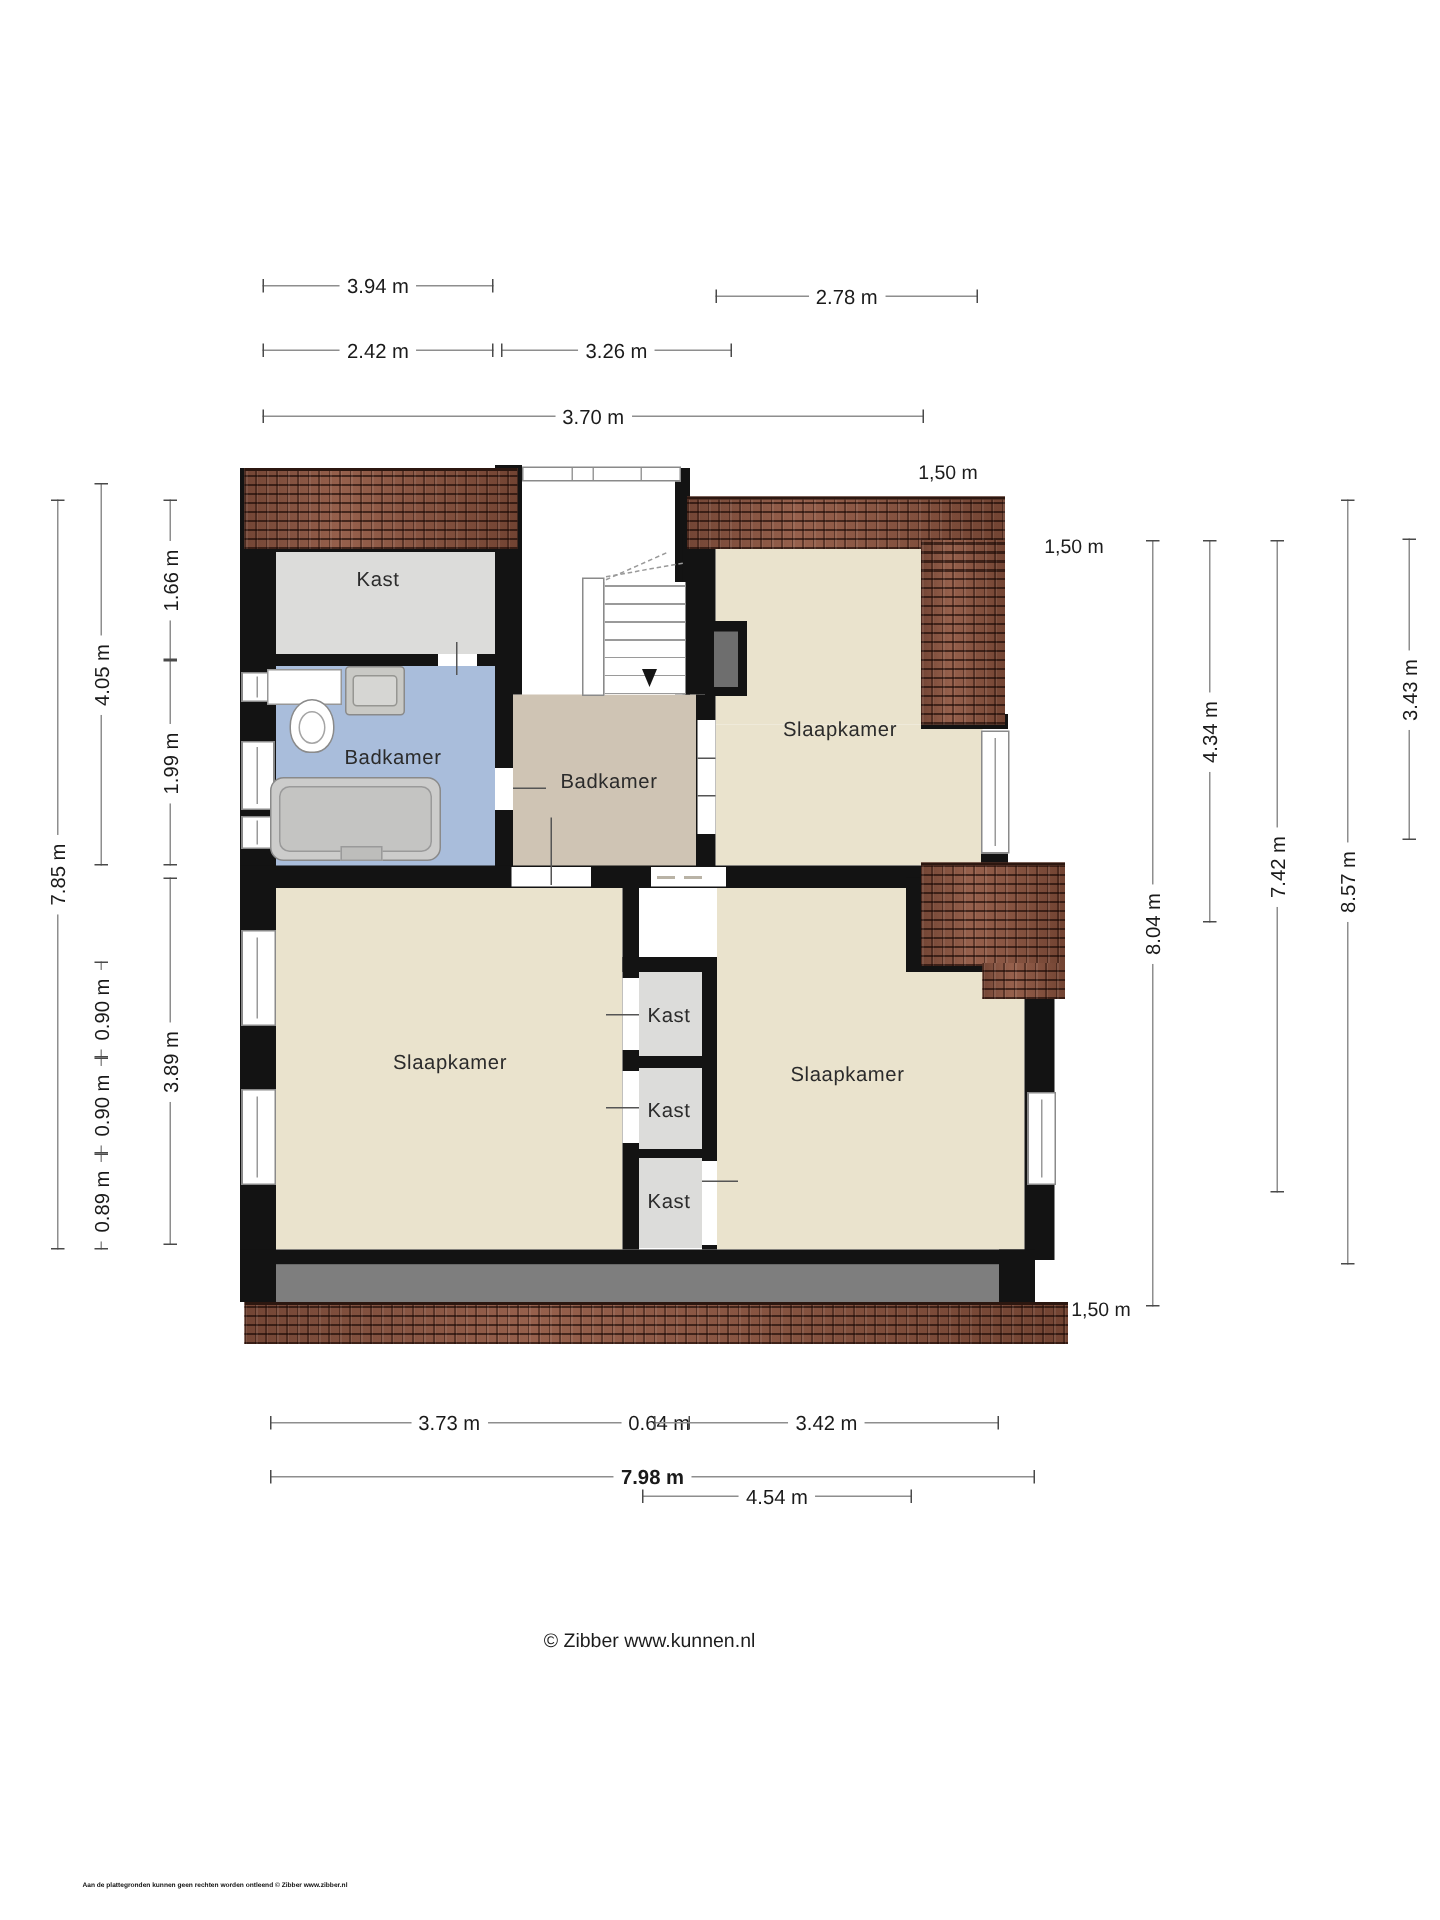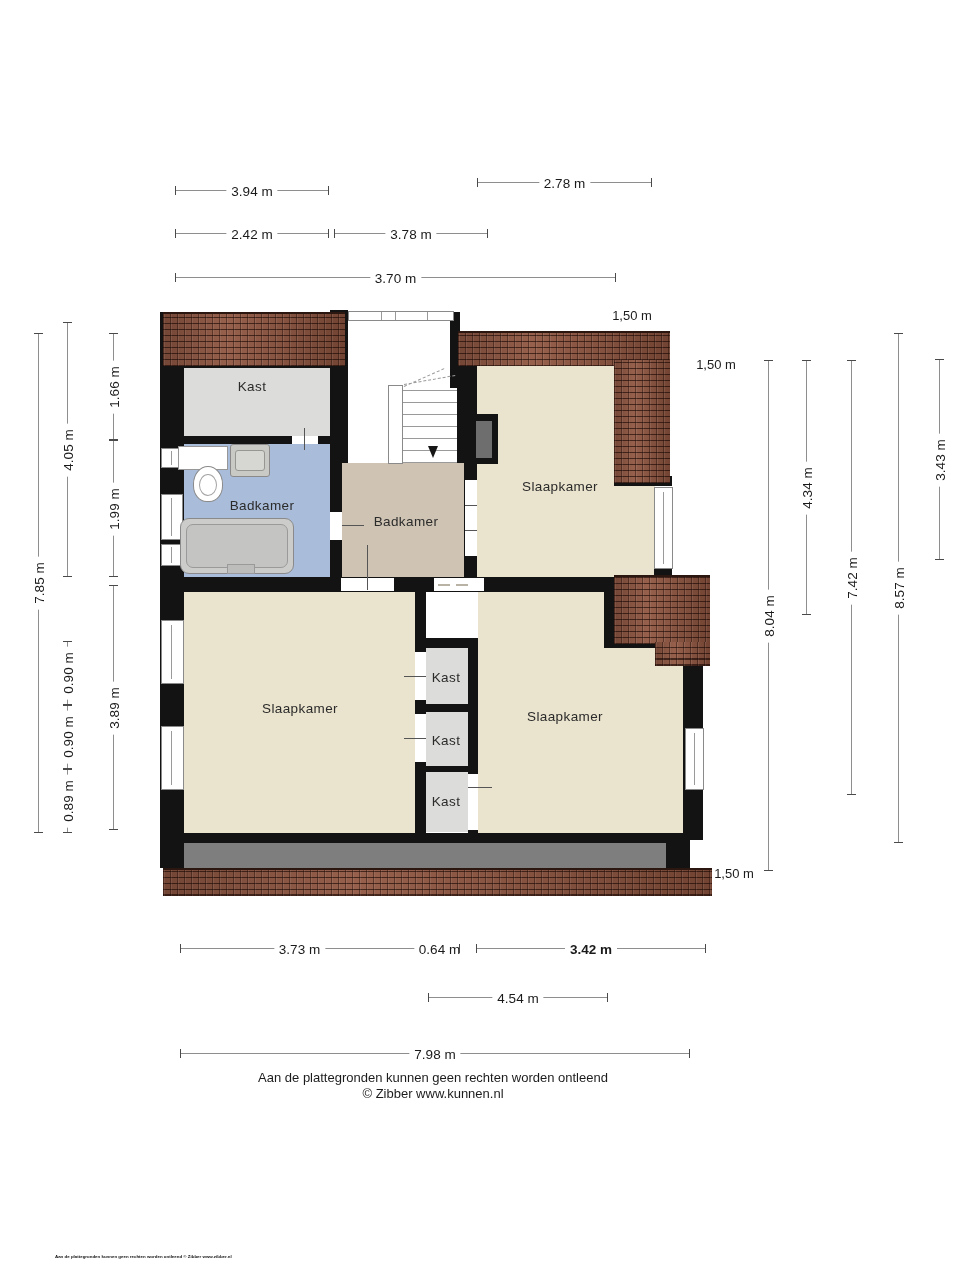--- a/index.html
+++ b/index.html
@@ -176,46 +176,46 @@
   <div class="room-label" style="left:560px;top:486px;">Slaapkamer</div>
   <div class="room-label" style="left:300px;top:708px;">Slaapkamer</div>
   <div class="room-label" style="left:565px;top:716px;">Slaapkamer</div>
   <div class="room-label" style="left:446px;top:677px;">Kast</div>
   <div class="room-label" style="left:446px;top:740px;">Kast</div>
   <div class="room-label" style="left:446px;top:801px;">Kast</div>
 
   <div class="dimh" style="left:175px;top:190px;width:154px;">
     <span class="dim-label">3.94 m</span>
     </div>
-  <div class="dimh" style="left:477px;top:182px;width:175px;">
+  <div class="dimh" style="left:477px;top:197px;width:175px;">
     <span class="dim-label">2.78 m</span>
     </div>
   <div class="dimh" style="left:175px;top:233px;width:154px;">
     <span class="dim-label">2.42 m</span>
     </div>
   <div class="dimh" style="left:334px;top:233px;width:154px;">
-    <span class="dim-label">3.78 m</span>
+    <span class="dim-label">3.26 m</span>
     </div>
   <div class="dimh" style="left:175px;top:277px;width:441px;">
     <span class="dim-label">3.70 m</span>
     </div>
 
   <div class="dimh" style="left:180px;top:948px;width:239px;">
     <span class="dim-label">3.73 m</span>
     </div>
   <div class="dimh" style="left:419px;top:948px;width:41px;">
     <span class="dim-label">0.64 m</span>
     </div>
-  <div class="dimh" style="left:476px;top:948px;width:230px;font-weight:bold;">
+  <div class="dimh" style="left:436px;top:948px;width:230px;">
     <span class="dim-label">3.42 m</span>
     </div>
   <div class="dimh" style="left:428px;top:997px;width:180px;">
     <span class="dim-label">4.54 m</span>
     </div>
-  <div class="dimh" style="left:180px;top:1053px;width:510px;">
+  <div class="dimh" style="left:180px;top:984px;width:510px;font-weight:bold;">
     <span class="dim-label">7.98 m</span>
     </div>
 
   <div class="dimv" style="left:38px;top:333px;height:500px;">
     <span class="dim-label">7.85 m</span>
     </div>
   <div class="dimv" style="left:67px;top:322px;height:255px;">
     <span class="dim-label">4.05 m</span>
     </div>
   <div class="dimv" style="left:113px;top:333px;height:107px;">
@@ -250,17 +250,16 @@
     <span class="dim-label">8.57 m</span>
     </div>
   <div class="dimv" style="left:939px;top:359px;height:201px;">
     <span class="dim-label">3.43 m</span>
     </div>
 
   <div class="roof-label" style="left:632px;top:315px;">1,50 m</div>
   <div class="roof-label" style="left:716px;top:364px;">1,50 m</div>
   <div class="roof-label" style="left:734px;top:873px;">1,50 m</div>
 
-  <div class="footer-line" style="left:433px;top:1070px;">Aan de plattegronden kunnen geen rechten worden ontleend</div>
   <div class="footer-line" style="left:433px;top:1086px;">© Zibber www.kunnen.nl</div>
   <div class="fineprint" style="left:55px;top:1254px;">Aan de plattegronden kunnen geen rechten worden ontleend © Zibber www.zibber.nl</div>
 
 </div>
 
 </body></html>

